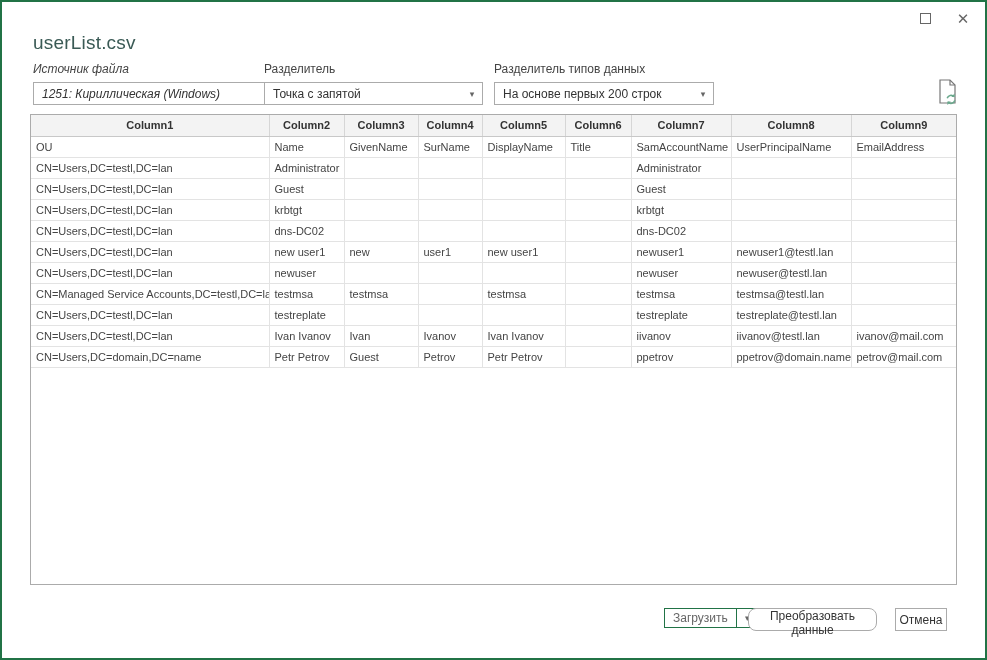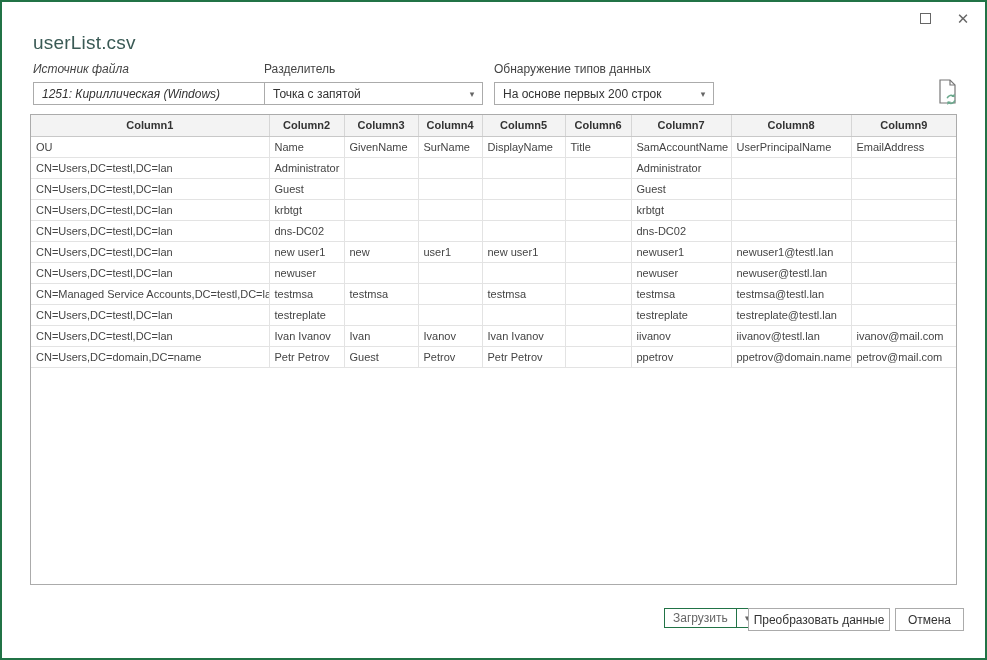--- a/index.html
+++ b/index.html
@@ -36,22 +36,22 @@
   td { height:21px; font-size:11px; color:#444; text-align:left; padding:0 5px;
        border-right:1px solid #e3e3e3; border-bottom:1px solid #e3e3e3; white-space:nowrap; overflow:hidden; }
   th:last-child, td:last-child { border-right:none; }
 
   
   .btn { position:absolute; top:606px; height:23px; background:#fff; border:1px solid #ababab; font-size:12px; color:#333; cursor:pointer; font-family:inherit; }
   .split { position:absolute; left:662px; top:606px; height:20px; border:1px solid #217346; display:flex; background:#fff; cursor:pointer; }
   .split-main { padding:0 8px; font-size:12px; color:#666; display:flex; align-items:center; }
   .split-sep { width:1px; background:#217346; }
   .split-arrow { width:21px; display:flex; align-items:center; justify-content:center; font-size:9px; color:#666; }
-  #transform-btn { left:746px; width:142px; }
-  #cancel-btn { left:893px; width:69px; }
+  #transform-btn { left:746px; width:129px;border-radius:8px; }
+  #cancel-btn { left:893px; width:52px; }
 </style>
 </head>
 <body>
 
 <div class="window">
 
   <div class="win-controls">
     <button class="win-btn">
       <span class="max-glyph"></span>
     </button>
@@ -67,21 +67,21 @@
     <span class="combo-value">1251: Кириллическая (Windows)</span>
     <span class="combo-arrow">▾</span>
   </div>
 
   <div class="field-label" id="lbl2">Разделитель</div>
   <div class="combo" id="combo2">
     <span class="combo-value">Точка с запятой</span>
     <span class="combo-arrow">▾</span>
   </div>
 
-  <div class="field-label" id="lbl3">Обнаружение типов данных</div>
+  <div class="field-label" id="lbl3">Разделитель типов данных</div>
   <div class="combo" id="combo3">
     <span class="combo-value">На основе первых 200 строк</span>
     <span class="combo-arrow">▾</span>
   </div>
 
   <button class="refresh-btn">
     <svg width="26" height="27" viewBox="0 0 26 27">
       <path d="M5 2 h10 l5 5 v18 h-15 z" fill="none" stroke="#777" stroke-width="1.2"></path>
       <path d="M15 2 v5 h5" fill="none" stroke="#777" stroke-width="1.2"></path>
       <path d="M12.2 20.2 a4 4 0 0 1 6.8-1.6" fill="none" stroke="#69a88c" stroke-width="1.6"></path>

